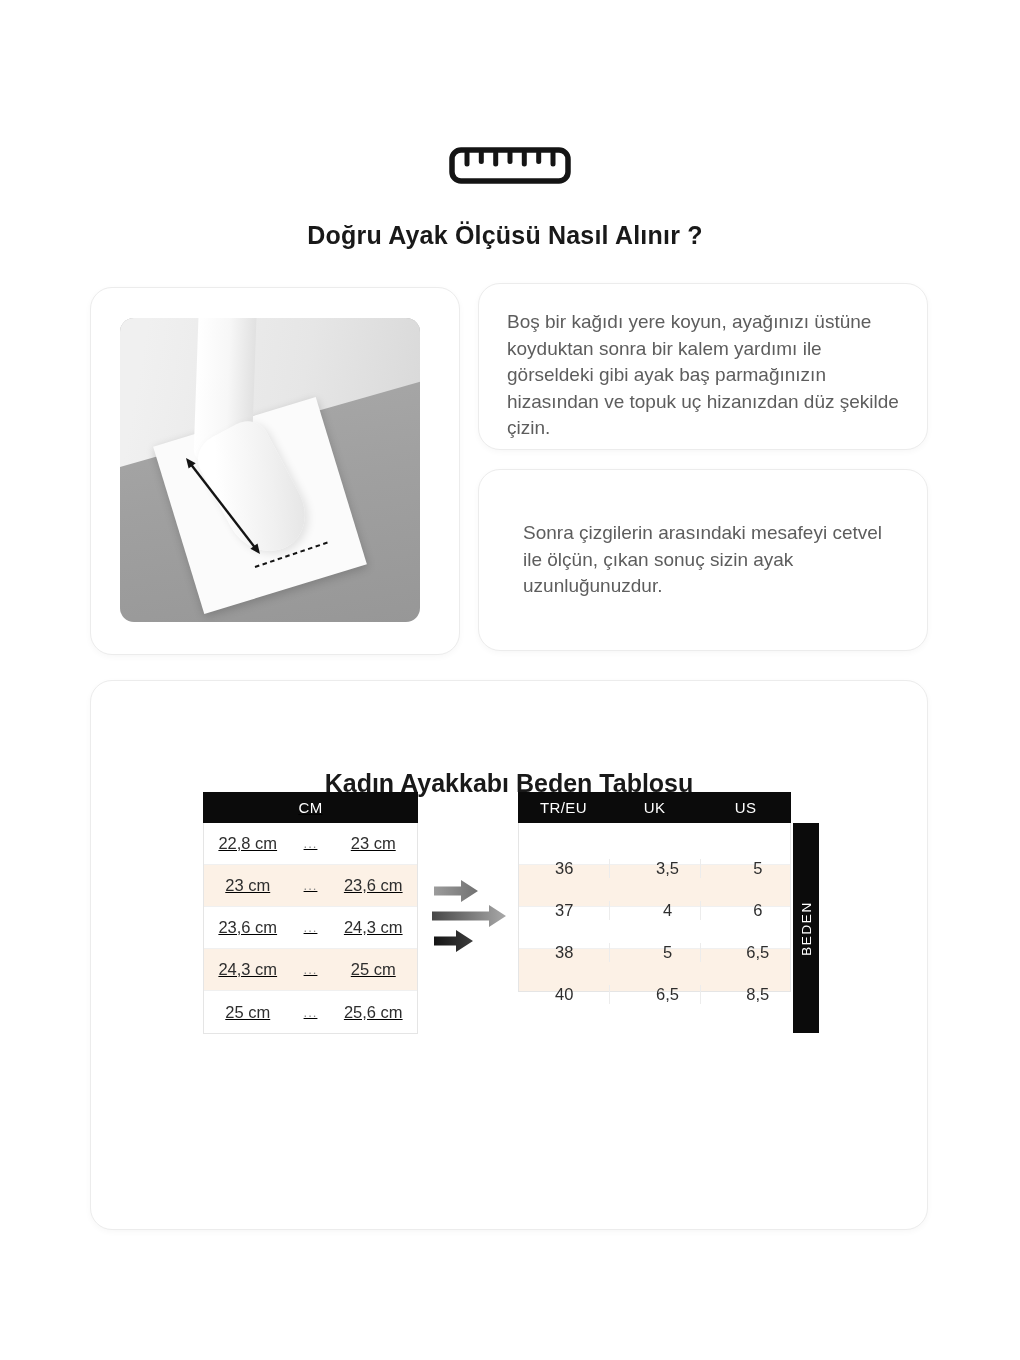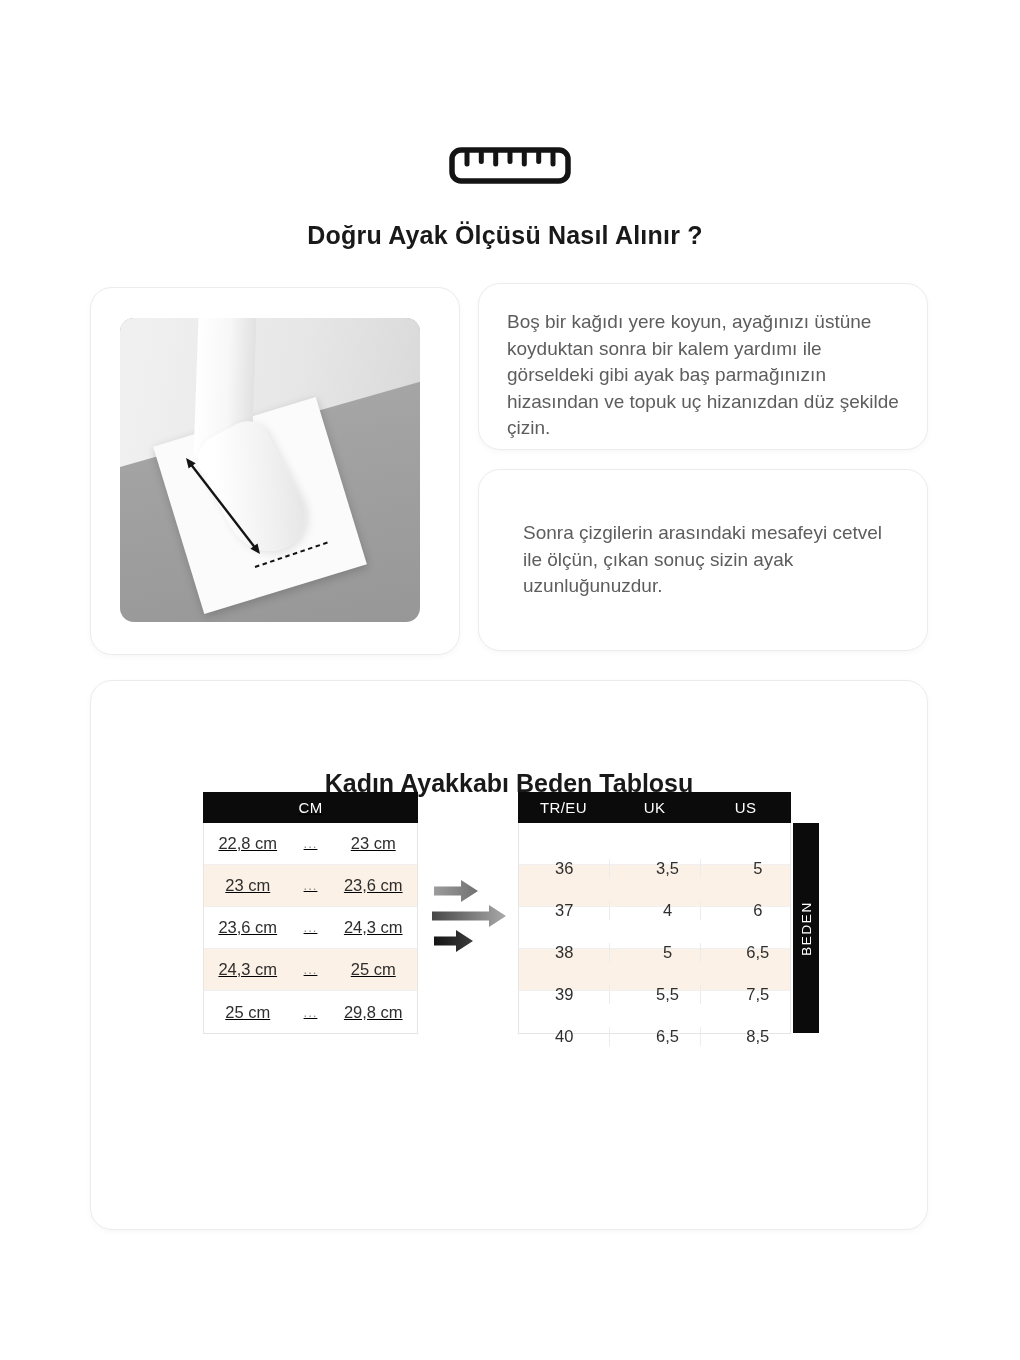--- a/index.html
+++ b/index.html
@@ -169,21 +169,21 @@
           <span>24,3 cm</span>
         </div>
         <div class="crow">
           <span>24,3 cm</span>
           <span class="dots">...</span>
           <span>25 cm</span>
         </div>
         <div class="crow">
           <span>25 cm</span>
           <span class="dots">...</span>
-          <span>29,8 cm</span>
+          <span>25,6 cm</span>
         </div>
       </div>
     </div>
 
     <div class="arrows-wrap">
       <svg width="85" height="75" viewBox="0 0 85 75">
         <defs>
           <linearGradient id="g1" x1="0" y1="0" x2="1" y2="0">
             <stop offset="0" stop-color="#9c9c9c"></stop>
               <stop offset="1" stop-color="#717171"></stop>
@@ -219,25 +219,20 @@
           <span>37</span>
           <span>4</span>
           <span>6</span>
         </div>
         <div class="srow">
           <span>38</span>
           <span>5</span>
           <span>6,5</span>
         </div>
         <div class="srow">
-          <span>39</span>
-          <span>5,5</span>
-          <span>7,5</span>
-        </div>
-        <div class="srow">
           <span>40</span>
           <span>6,5</span>
           <span>8,5</span>
         </div>
       </div>
     </div>
 
     <div class="beden-bar">
       <span>BEDEN</span>
     </div>

